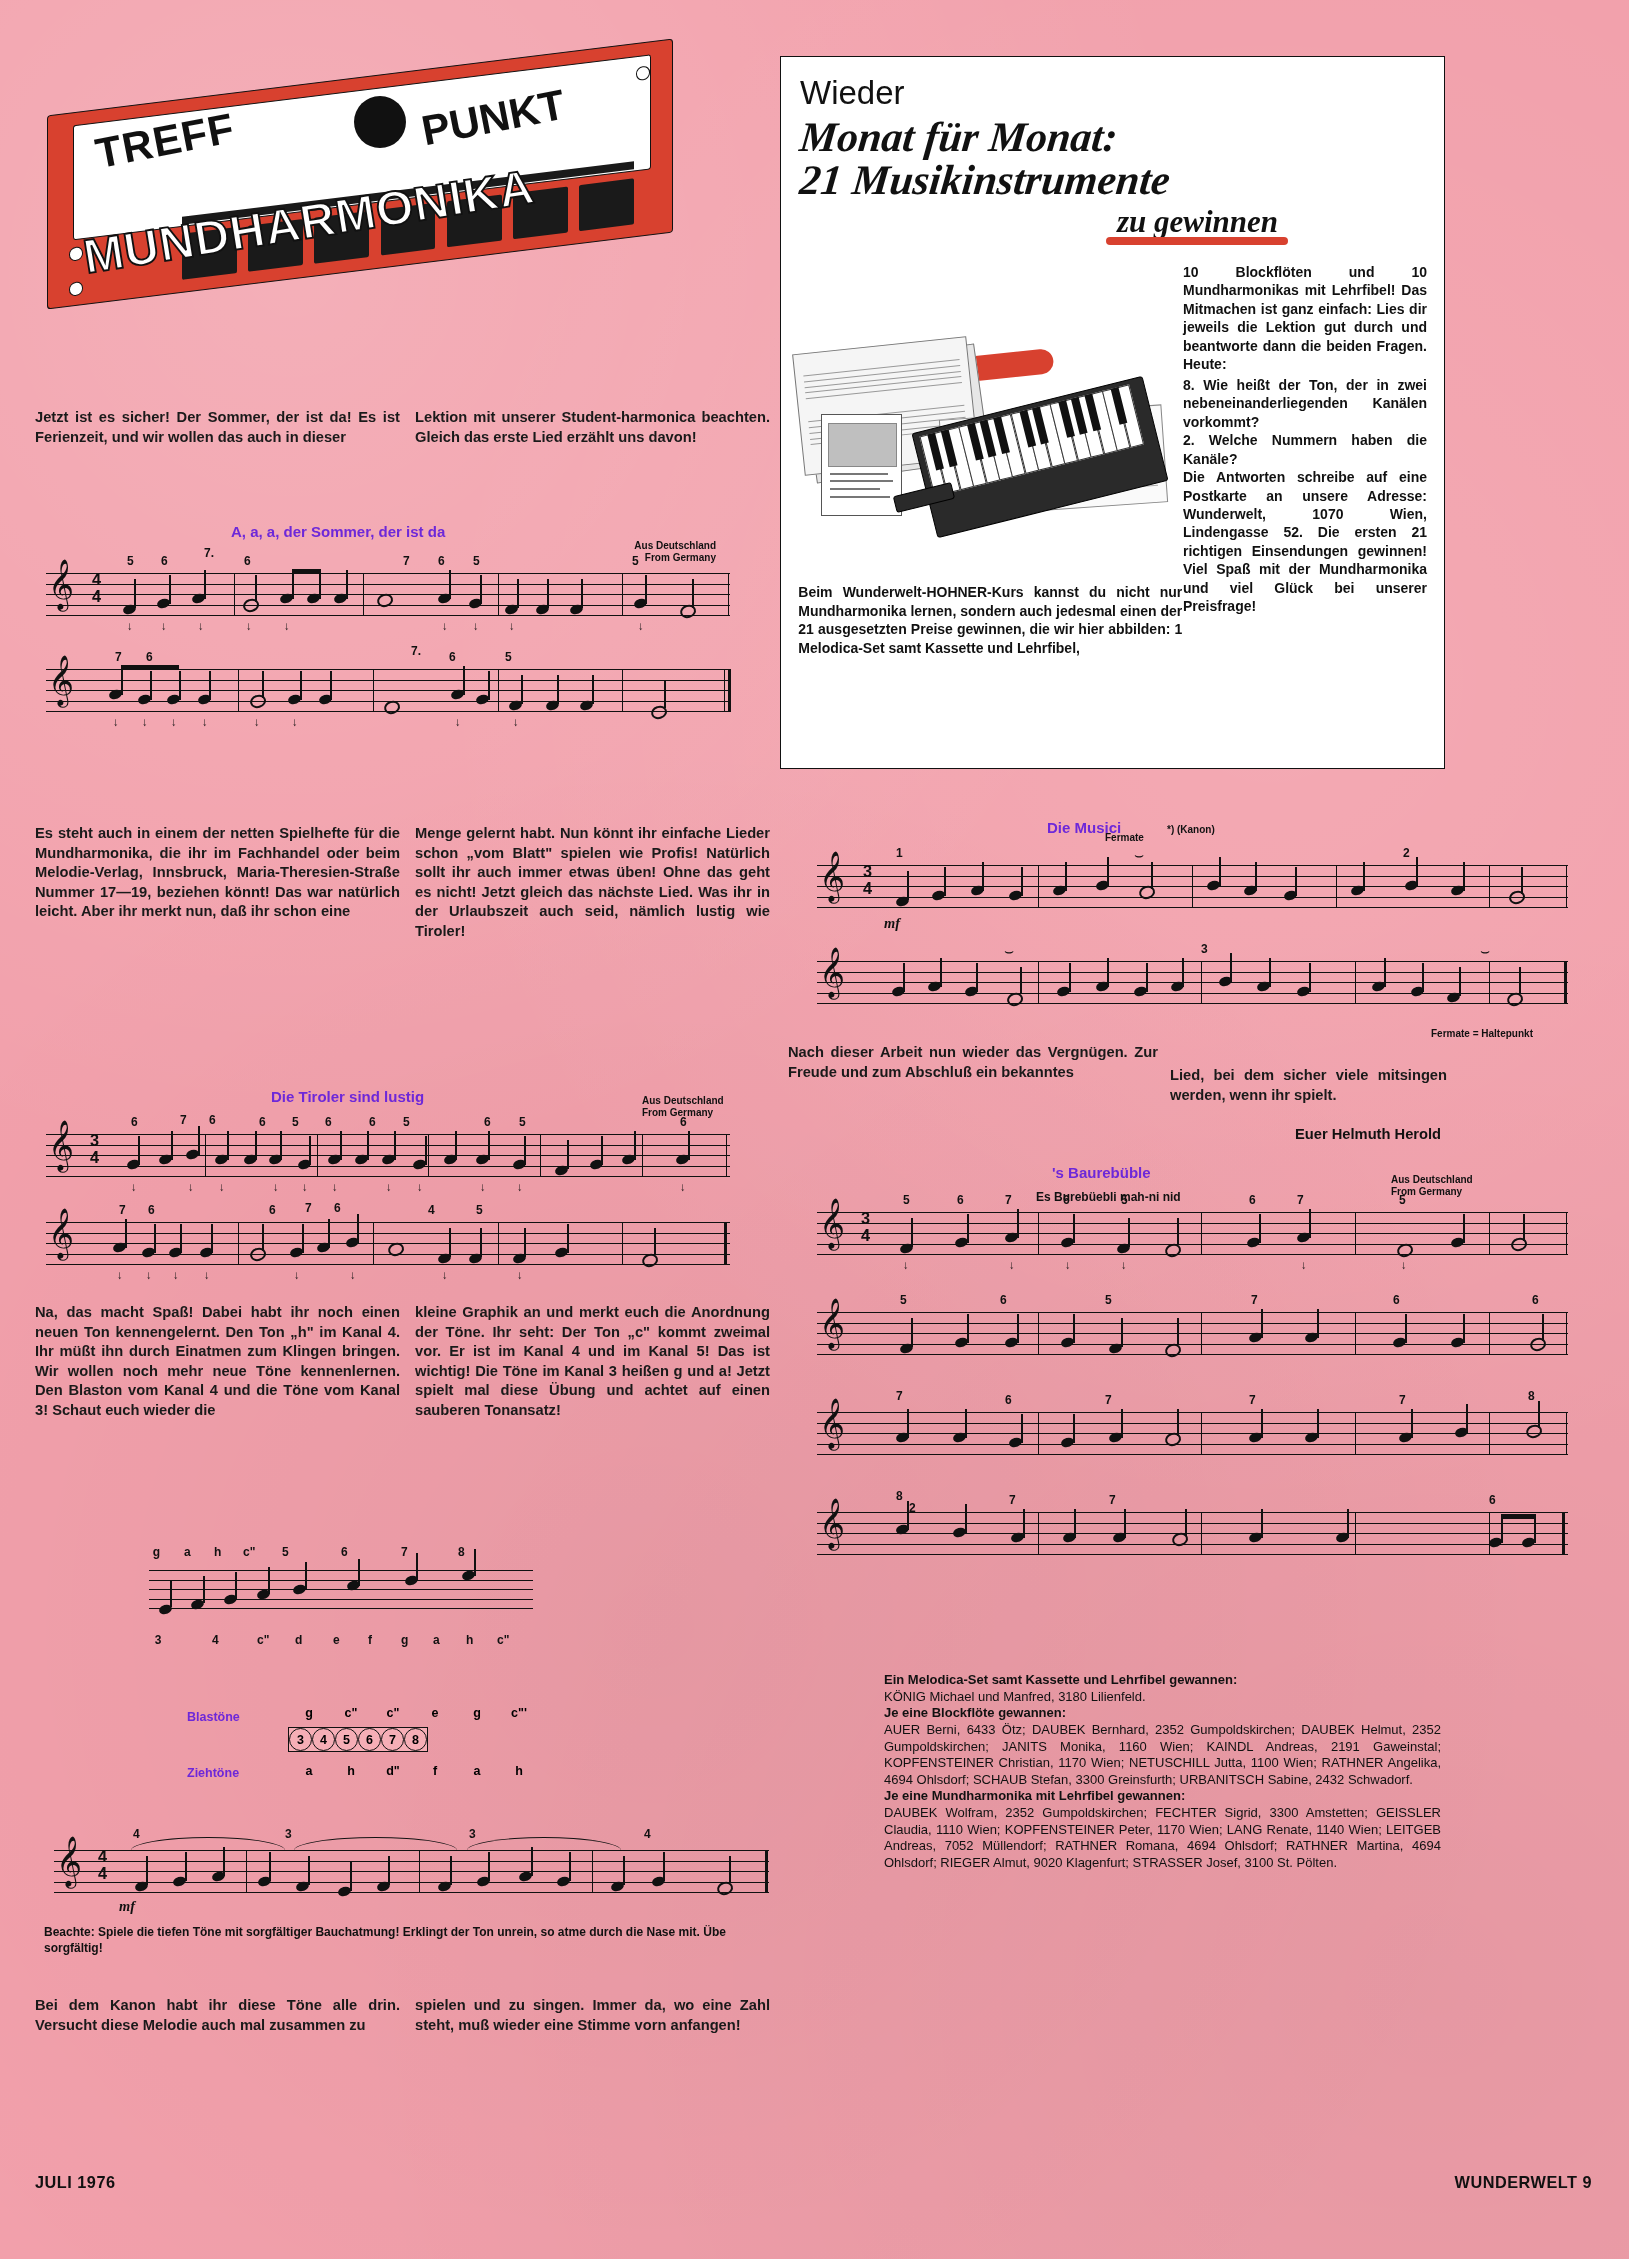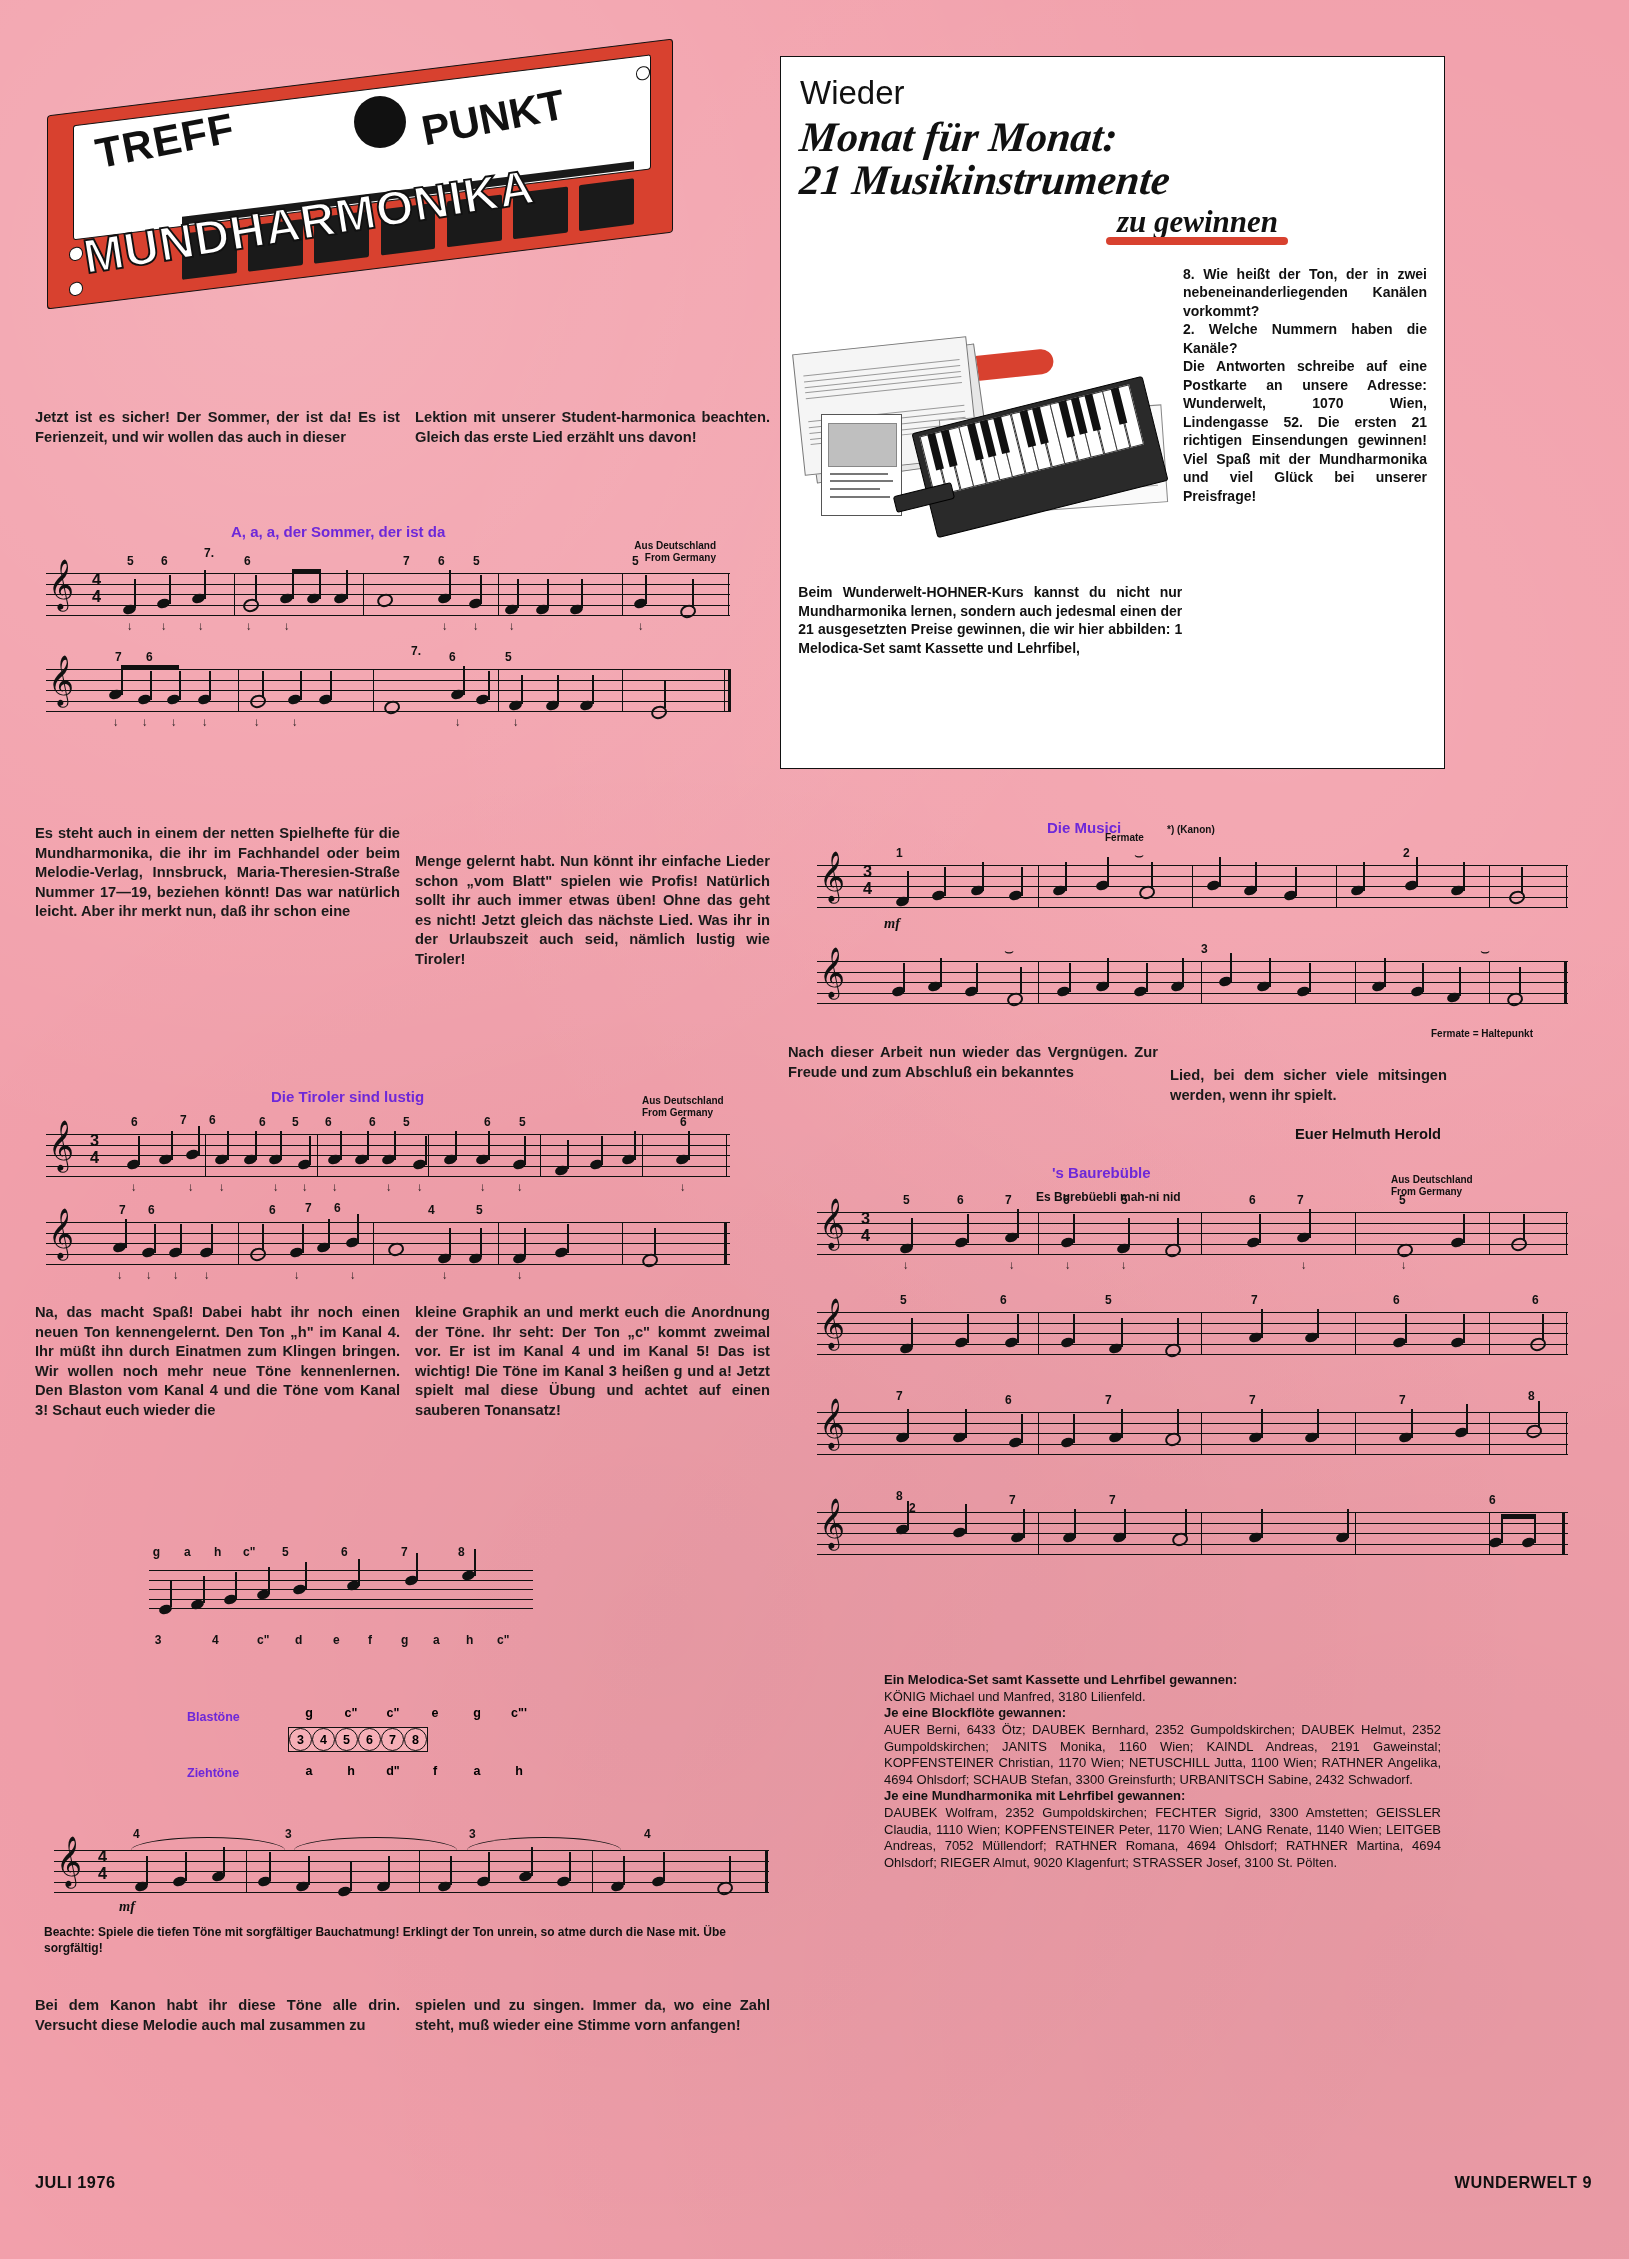--- a/index.html
+++ b/index.html
@@ -274,20 +274,21 @@
           <div class="bk" style="left:149px"></div>
             <div class="bk" style="left:162px"></div>
           <div class="bk" style="left:176px"></div>
           <div class="bk" style="left:203px"></div>
         </div>
         <div class="mp"></div>
       </div>
     </div>
 
     <div class="prize-text">
+      <div>10 Blockflöten und 10 Mundharmonikas mit Lehrfibel! Das Mitmachen ist ganz einfach: Lies dir jeweils die Lektion gut durch und beantworte dann die beiden Fragen. Heute:</div>
       <div style="margin-top:1.9px">8. Wie heißt der Ton, der in zwei nebeneinanderliegenden Kanälen vorkommt?</div>
       <div>2. Welche Nummern haben die Kanäle?</div>
       <div>Die Antworten schreibe auf eine Postkarte an unsere Adresse: Wunderwelt, 1070 Wien, Lindengasse 52. Die ersten 21 richtigen Einsendungen gewinnen! Viel Spaß mit der Mundharmonika und viel Glück bei unserer Preisfrage!</div>
     </div>
 
     <div class="prize-bottom">Beim Wunderwelt-HOHNER-Kurs kannst du nicht nur Mundharmonika lernen, sondern auch jedesmal einen der 21 ausgesetzten Preise gewinnen, die wir hier abbilden: 1 Melodica-Set samt Kassette und Lehrfibel,</div>
   </div>
 
   <div class="col-text" style="position:absolute;left:35px;top:408px;width:365px;">Jetzt ist es sicher! Der Sommer, der ist da! Es ist Ferienzeit, und wir wollen das auch in dieser</div>
   <div class="col-text" style="position:absolute;left:415px;top:408px;width:355px;">Lektion mit unserer Student-harmonica beachten. Gleich das erste Lied erzählt uns davon!</div>
@@ -413,21 +414,21 @@
     <div class="arrow" style="left:96px;top:48px">↓</div>
     <div class="arrow" style="left:125px;top:48px">↓</div>
     <div class="arrow" style="left:156px;top:48px">↓</div>
     <div class="arrow" style="left:208px;top:48px">↓</div>
     <div class="arrow" style="left:246px;top:48px">↓</div>
     <div class="arrow" style="left:409px;top:48px">↓</div>
     <div class="arrow" style="left:467px;top:48px">↓</div>
   </div>
 
   <div class="col-text" style="position:absolute;left:35px;top:824px;width:365px;">Es steht auch in einem der netten Spielhefte für die Mundharmonika, die ihr im Fachhandel oder beim Melodie-Verlag, Innsbruck, Maria-Theresien-Straße Nummer 17—19, beziehen könnt! Das war natürlich leicht. Aber ihr merkt nun, daß ihr schon eine</div>
-  <div class="col-text" style="position:absolute;left:415px;top:824px;width:355px;margin-top:28px;">Menge gelernt habt. Nun könnt ihr einfache Lieder schon „vom Blatt" spielen wie Profis! Natürlich sollt ihr auch immer etwas üben! Ohne das geht es nicht! Jetzt gleich das nächste Lied. Was ihr in der Urlaubszeit auch seid, nämlich lustig wie Tiroler!</div>
+  <div class="col-text" style="position:absolute;left:415px;top:824px;width:355px;">Menge gelernt habt. Nun könnt ihr einfache Lieder schon „vom Blatt" spielen wie Profis! Natürlich sollt ihr auch immer etwas üben! Ohne das geht es nicht! Jetzt gleich das nächste Lied. Was ihr in der Urlaubszeit auch seid, nämlich lustig wie Tiroler!</div>
 
   <div class="lbl-c" style="left:1047px;top:819px;">Die Musici</div>
   <div class="lbl-s" style="left:1167px;top:824px;">*) (Kanon)</div>
 
   <div class="staff" style="left:817px;top:865px;width:751px;height:52px;">
     <div class="line" style="top:0"></div>
       <div class="line" style="top:10.6px"></div>
     <div class="line" style="top:21px"></div>
       <div class="line" style="top:32px"></div>
     <div class="line" style="top:42px"></div>

